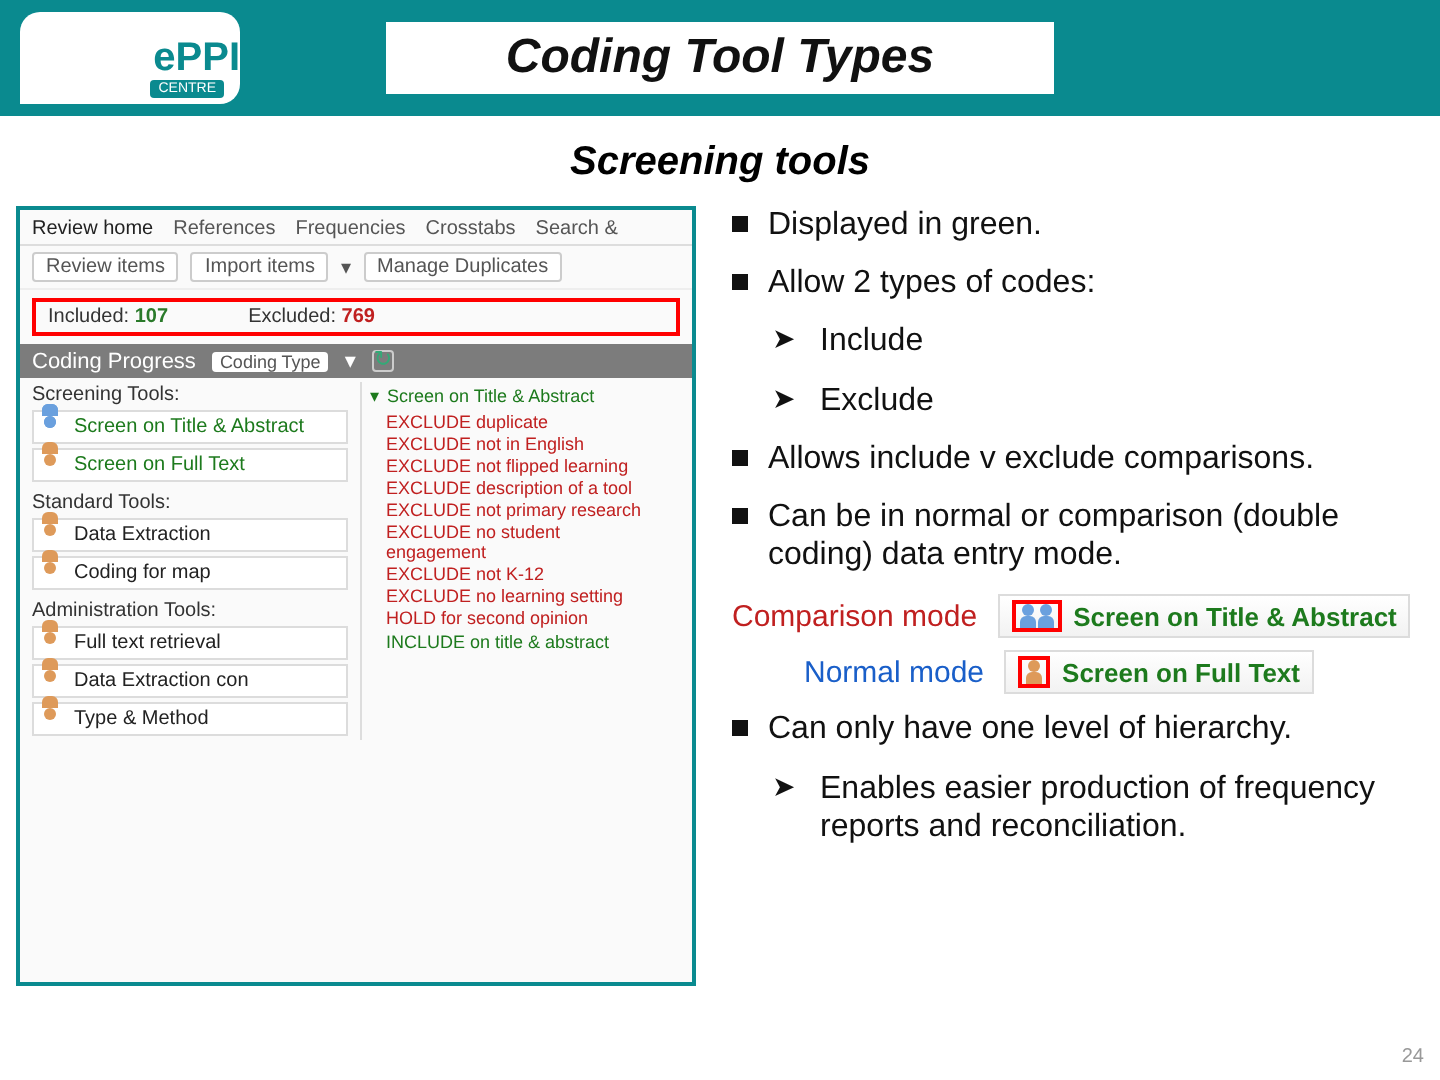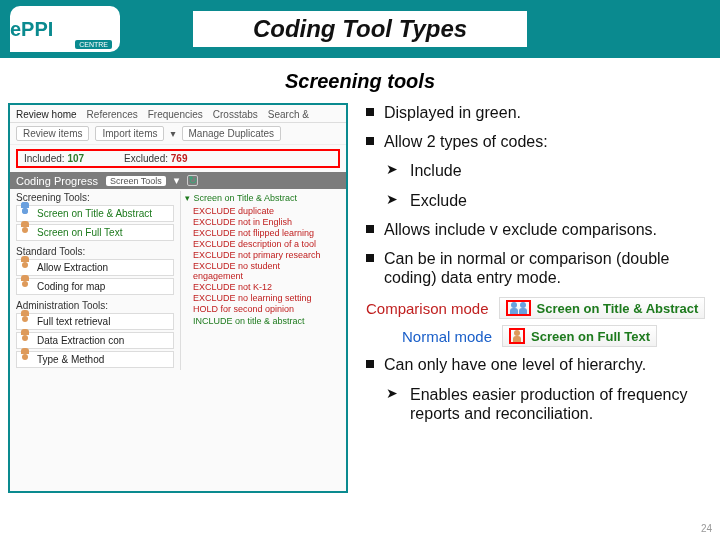--- a/index.html
+++ b/index.html
@@ -14,21 +14,21 @@
     width: 100%; height: 58px;
     background: #0a8a8f;
     display: flex; align-items: center;
     padding: 0 10px;
     position: relative;
   }
   .eppi-logo {
     width: 110px; height: 46px;
     background: #fff;
     border-radius: 10px 10px 10px 0;
-    display: flex; align-items: center; justify-content: flex-start;
+    display: flex; align-items: center; justify-content: flex-end;
     position: relative;
   }
   .eppi-text { font-weight: bold; font-size: 20px; color: #0a8a8f; }
   .eppi-centre { position: absolute; bottom: 3px; right: 8px; font-size: 7px; background:#0a8a8f; color:#fff; padding:1px 4px; border-radius:2px;}
   .title-wrap {
     position: absolute; left: 0; right: 0; top: 0; bottom: 0;
     display: flex; align-items: center; justify-content: center;
     pointer-events: none;
   }
   .title-box {
@@ -179,41 +179,41 @@
       <span class="mini-tab">Import items</span>
       <span>▾</span>
       <span class="mini-tab">Manage Duplicates</span>
     </div>
     <div class="highlight-bar">
       <span><span>Included:</span> <b class="green">107</b></span>
       <span><span>Excluded:</span> <b class="red">769</b></span>
     </div>
     <div class="section-bar">
       <span>Coding Progress</span>
-      <span class="pill">Screen Tools</span>
+      <span class="pill">Coding Type</span>
       <span style="color:#fff">▾</span>
       <span class="refresh">↻</span>
     </div>
 
     <div class="split">
       <div class="leftcol">
         <div class="group-label">Screening Tools:</div>
         <div class="tool-row green">
             <span class="ic person-two"><span class="person"></span><span class="person"></span></span>
             <span>Screen on Title &amp; Abstract</span>
           </div>
         <div class="tool-row green">
             <span class="ic"><span class="person single"></span></span>
             <span>Screen on Full Text</span>
           </div>
 
         <div class="group-label">Standard Tools:</div>
         <div class="tool-row black">
             <span class="ic"><span class="person single"></span></span>
-            <span>Allow Extraction</span>
+            <span>Data Extraction</span>
           </div>
         <div class="tool-row black">
             <span class="ic"><span class="person single"></span></span>
             <span>Coding for map</span>
           </div>
 
         <div class="group-label">Administration Tools:</div>
         <div class="tool-row black">
             <span class="ic"><span class="person single"></span></span>
             <span>Full text retrieval</span>

